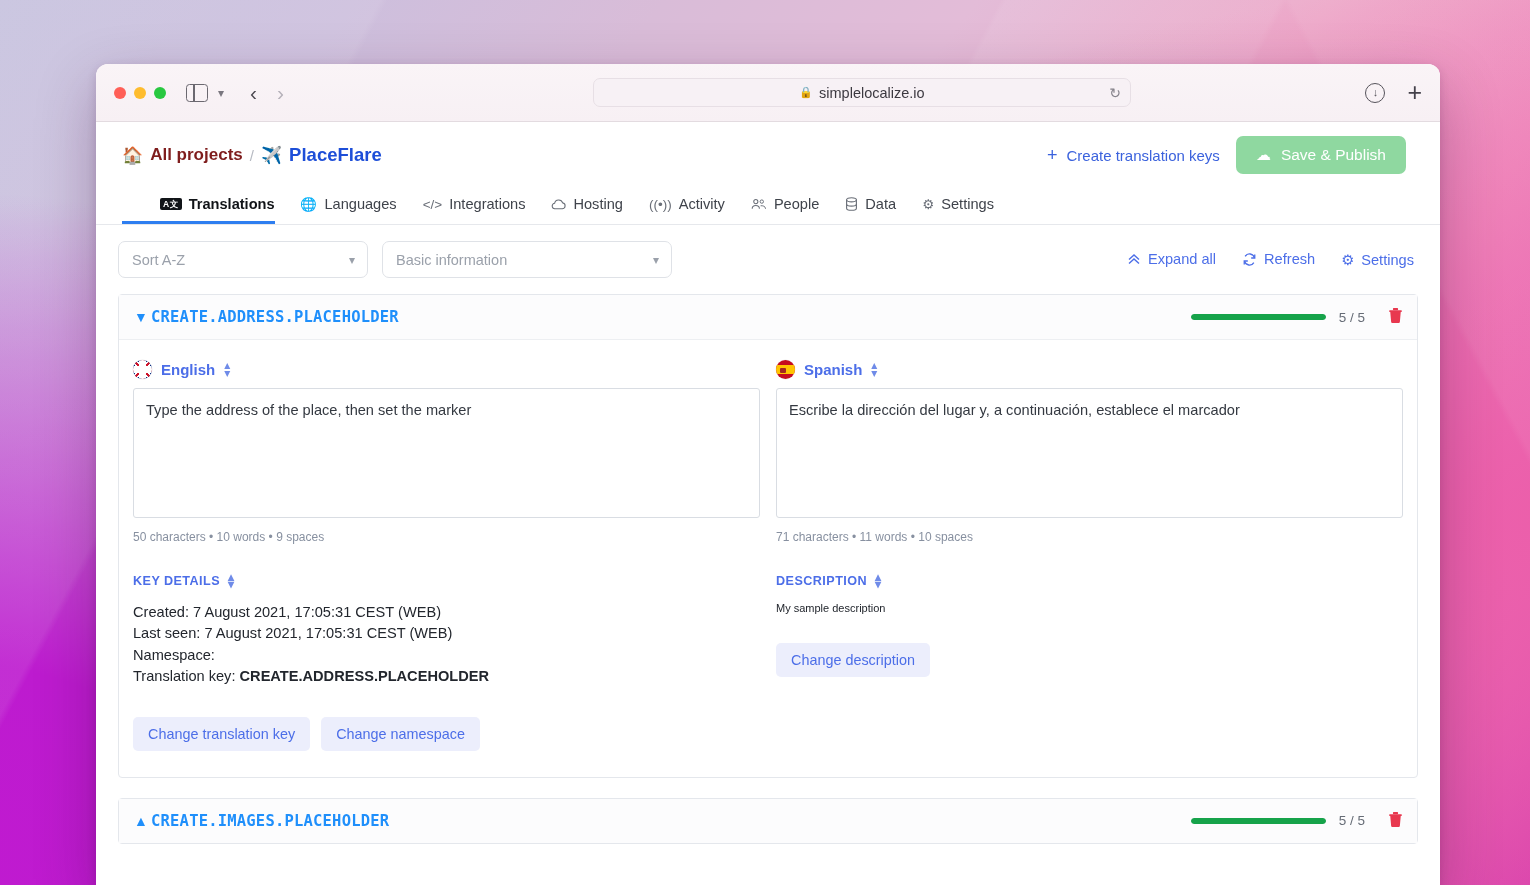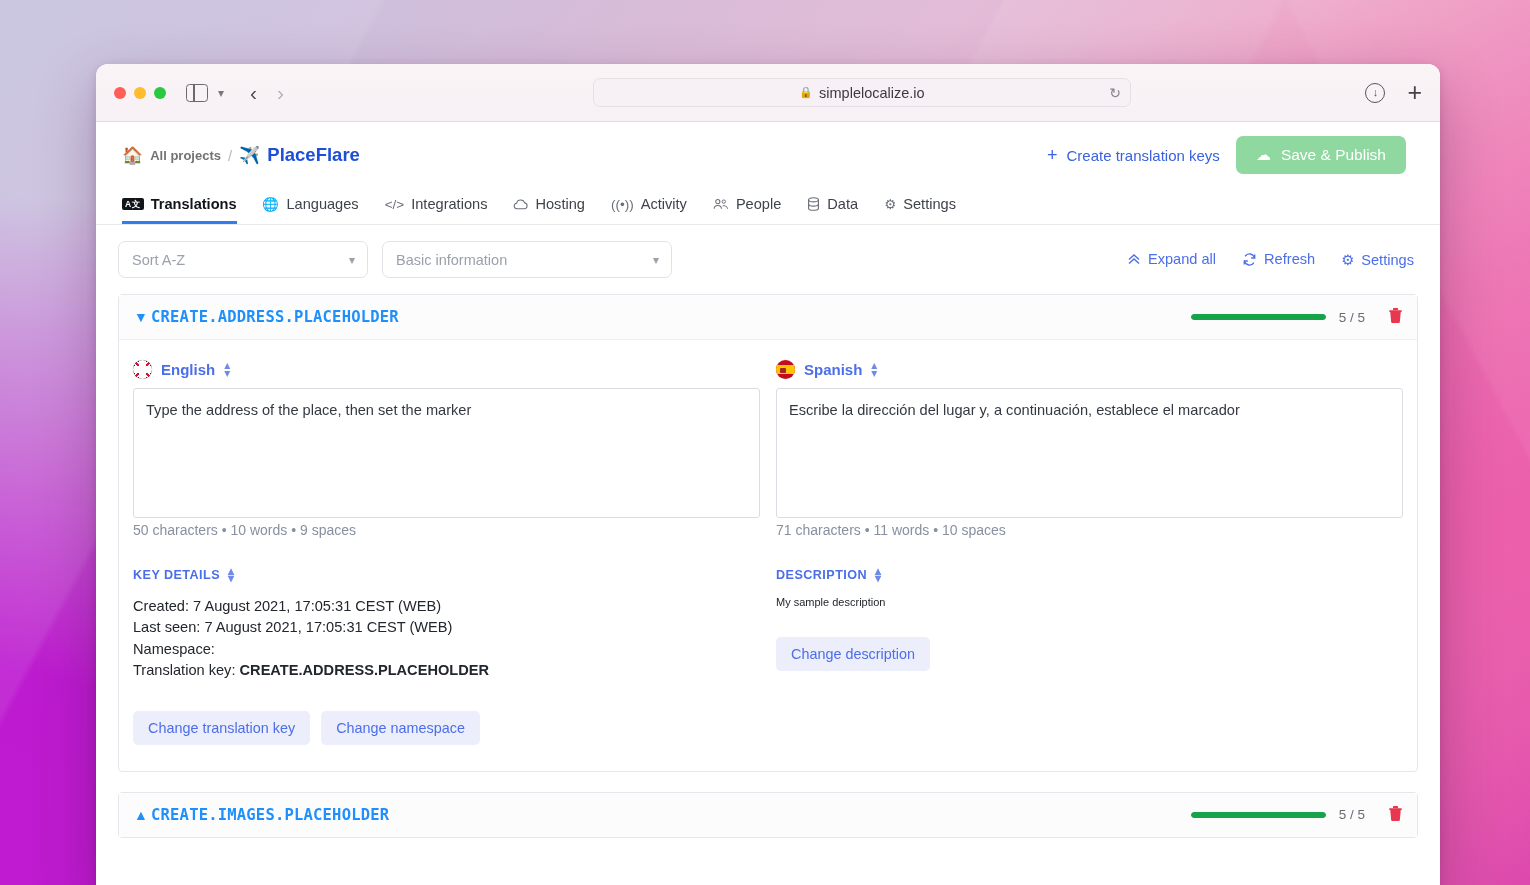--- a/index.html
+++ b/index.html
@@ -106,21 +106,21 @@
 
   .app-header {
     height: 66px;
     display: flex;
     align-items: center;
     padding: 0 34px 0 26px;
   }
   .breadcrumb { display: flex; align-items: center; gap: 7px; }
   .home-icon { font-size: 17px; color: #8a8f99; line-height: 1; }
   .bc-link {
-    font-size: 13px; color: #737373; font-weight: 700; text-decoration: none;
+    font-size: 17px; color: #7f1d1d; font-weight: 700; text-decoration: none;
   }
   .bc-sep { color: #b6bac2; font-size: 15px; }
   .bc-proj { font-size: 18.5px; color: #1d4ed8; font-weight: 700; display: flex; align-items: center; gap: 7px; }
   .proj-emoji { font-size: 17px; }
 
   .header-actions { margin-left: auto; display: flex; align-items: center; gap: 16px; }
   .create-keys {
     display: flex; align-items: center; gap: 9px;
     font-size: 15px; color: #3b62dd; background: none; border: 0; cursor: pointer;
     font-family: inherit;
@@ -155,20 +155,21 @@
   .tab.active { color: #111418; font-weight: 600; border-bottom-color: #2e7ef0; }
   .tab .ti { font-size: 13.5px; color: #6a6f78; display: inline-flex; align-items: center; }
   .tab.active .ti { color: #111418; }
 
   .badge-ab {
     display: inline-block;
     background: #111418; color: #fff;
     font-size: 8.5px; font-weight: 700;
     padding: 1.5px 3px; border-radius: 2px; letter-spacing: 0.5px;
     line-height: 1;
+    margin-left: 38px;
   }
 
   
   .toolbar {
     display: flex; align-items: center; gap: 14px;
     padding: 16px 26px 16px 22px;
   }
   .search-box {
     position: relative; width: 285px; height: 37px;
     border: 1px solid #dfe2e7; border-radius: 7px; background: #fff;
@@ -270,21 +271,21 @@
   .updown { color: #6f8be8; font-size: 12px; display: inline-flex; flex-direction: column; line-height: 0.62; }
 
   .ta {
     width: 100%; height: 130px;
     border: 1px solid #d9dde3; border-radius: 3px;
     padding: 11px 12px;
     font-size: 14.6px; color: #343941; line-height: 1.45;
     resize: none; outline: none; background: #fff;
     font-family: inherit;
   }
-  .meta { font-size: 14px; color: #8790a0; }
+  .meta { font-size: 12px; color: #8790a0; margin-top: 8px; }
 
   .sec-title {
     margin-top: 30px; margin-bottom: 13px;
     display: flex; align-items: center; gap: 8px;
     font-size: 12.6px; font-weight: 700; color: #4c6ee8; letter-spacing: 0.45px;
   }
   .detail-line { font-size: 14.6px; color: #22262d; line-height: 1.47; }
   .detail-line b { font-weight: 700; }
   .desc-text { font-size: 11px; color: #22262d; }
 

